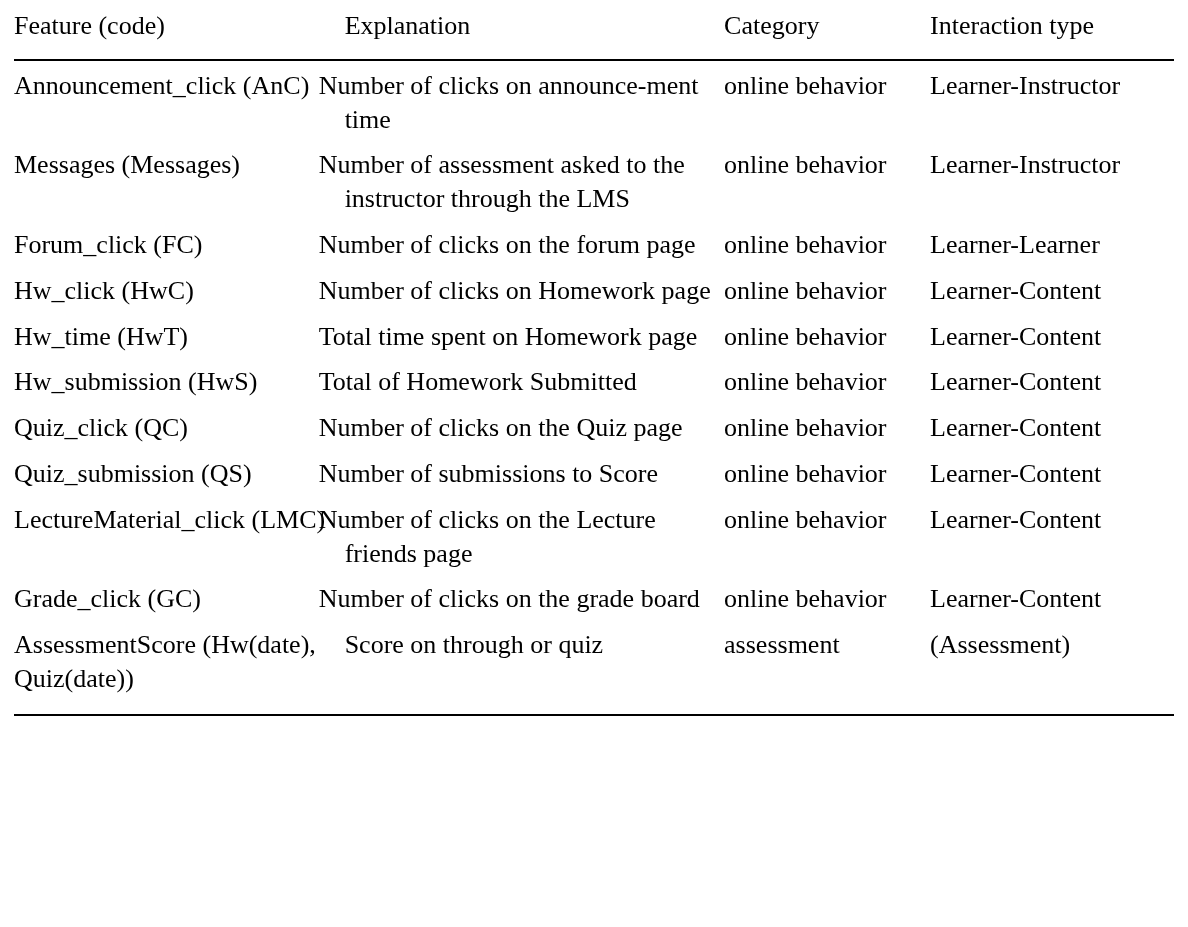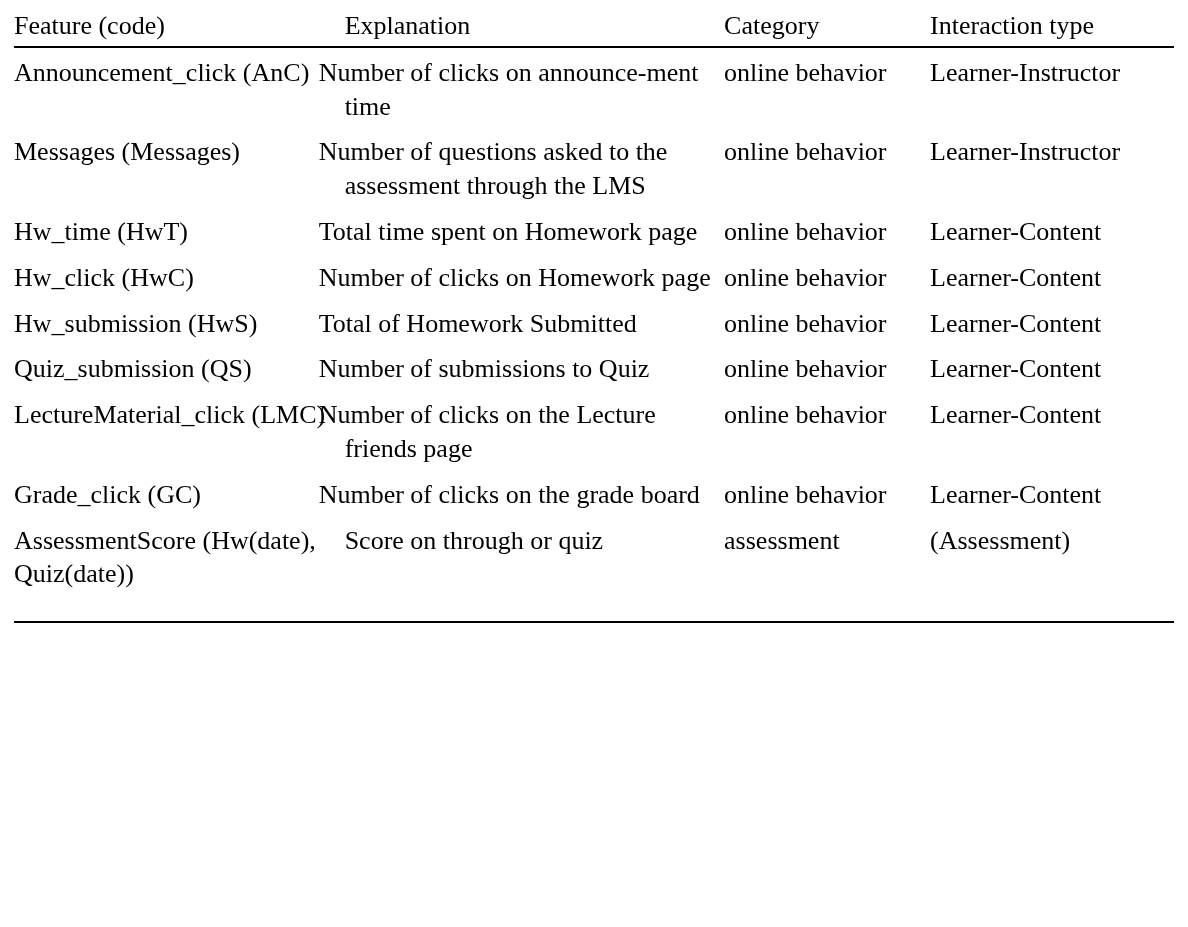--- a/index.html
+++ b/index.html
@@ -29,32 +29,32 @@
   }
   table.feature-table th,
   table.feature-table td {
     text-align: left;
     vertical-align: top;
     padding: 0;
     font-weight: normal;
   }
   thead tr.header-row th {
     padding-top: 9px;
-    padding-bottom: 3px;
+    padding-bottom: 16px;
     border-bottom: 2.5px solid #000;
   }
   tbody tr.body-row td {
     padding-top: 12px;
     padding-bottom: 0px;
   }
   tbody tr.body-row.first td {
     padding-top: 8px;
   }
   tbody tr.last-row td {
-    padding-bottom: 30px;
+    padding-bottom: 18px;
   }
   .bottom-rule {
     border-top: 2.5px solid #000;
     height: 0;
     margin-top: 0;
   }
   
   col.c-feature  { width: 305px; }
   col.c-expl     { width: 350px; }
   col.c-cat      { width: 190px; }
@@ -89,53 +89,65 @@
 
       <tr class="body-row first">
         <td>Announcement_click (AnC)</td>
         <td class="hang">Number of clicks on announce‐ment time</td>
         <td class="cell-cat">online behavior</td>
         <td class="cell-inter">Learner-Instructor</td>
       </tr>
 
       <tr class="body-row">
         <td>Messages (Messages)</td>
-        <td class="hang">Number of questions asked to the assessment through the LMS</td>
+        <td class="hang">Number of assessment asked to the instructor through the LMS</td>
         <td class="cell-cat">online behavior</td>
         <td class="cell-inter">Learner-Instructor</td>
       </tr>
 
 
+      <tr class="body-row">
+        <td>Forum_click (FC)</td>
+        <td class="hang">Number of clicks on the forum page</td>
+        <td class="cell-cat">online behavior</td>
+        <td class="cell-inter">Learner-Learner</td>
+      </tr>
 
 
       <tr class="body-row">
-        <td>Hw_time (HwT)</td>
-        <td class="hang">Total time spent on Homework page</td>
+        <td>Hw_click (HwC)</td>
+        <td class="hang">Number of clicks on Homework page</td>
         <td class="cell-cat">online behavior</td>
         <td class="cell-inter">Learner-Content</td>
       </tr>
 
       <tr class="body-row">
-        <td>Hw_click (HwC)</td>
-        <td class="hang">Number of clicks on Homework page</td>
+        <td>Hw_time (HwT)</td>
+        <td class="hang">Total time spent on Homework page</td>
         <td class="cell-cat">online behavior</td>
         <td class="cell-inter">Learner-Content</td>
       </tr>
 
       <tr class="body-row">
         <td>Hw_submission (HwS)</td>
         <td class="hang">Total of Homework Submitted</td>
         <td class="cell-cat">online behavior</td>
         <td class="cell-inter">Learner-Content</td>
       </tr>
 
+      <tr class="body-row">
+        <td>Quiz_click (QC)</td>
+        <td class="hang">Number of clicks on the Quiz page</td>
+        <td class="cell-cat">online behavior</td>
+        <td class="cell-inter">Learner-Content</td>
+      </tr>
 
       <tr class="body-row">
         <td>Quiz_submission (QS)</td>
-        <td class="hang">Number of submissions to Quiz</td>
+        <td class="hang">Number of submissions to Score</td>
         <td class="cell-cat">online behavior</td>
         <td class="cell-inter">Learner-Content</td>
       </tr>
 
       <tr class="body-row">
         <td>LectureMaterial_click (LMC)</td>
         <td class="hang">Number of clicks on the Lecture friends page</td>
         <td class="cell-cat">online behavior</td>
         <td class="cell-inter">Learner-Content</td>
       </tr>

